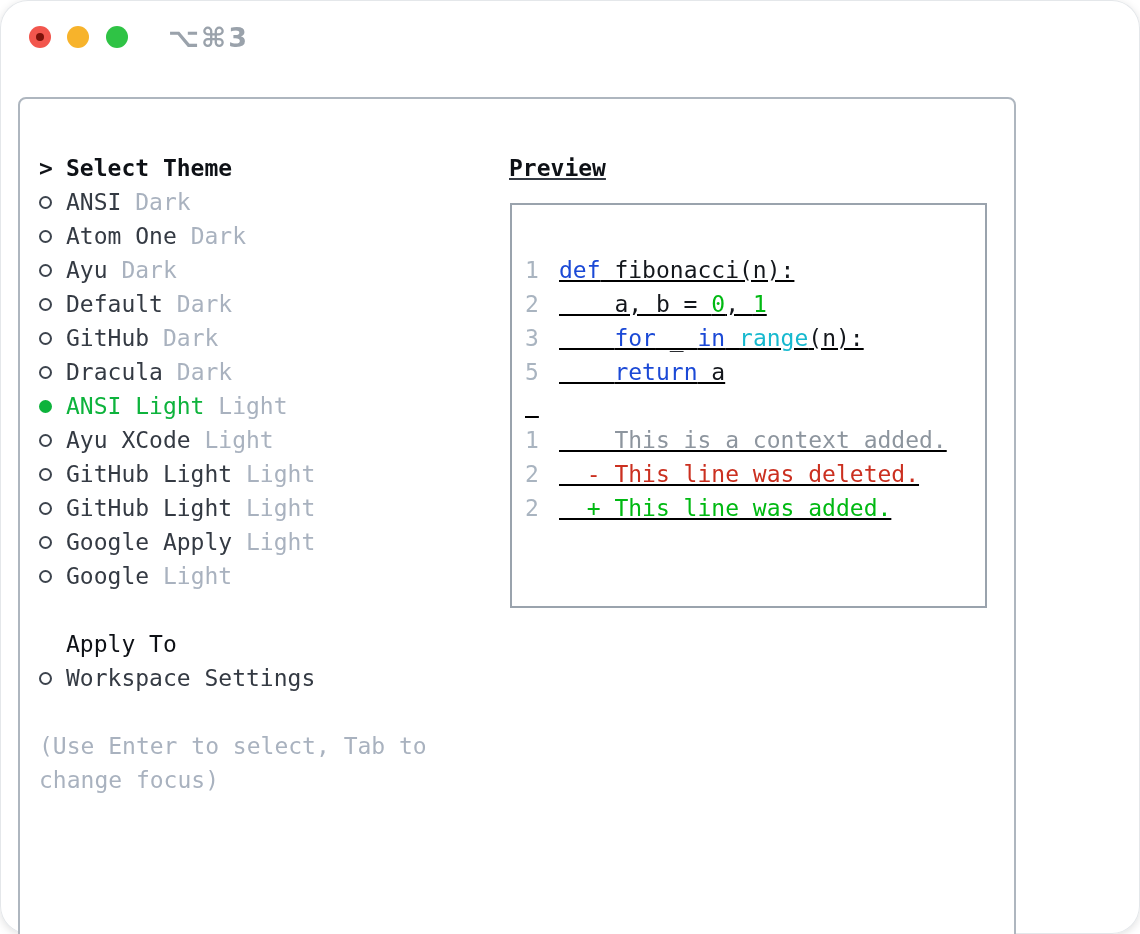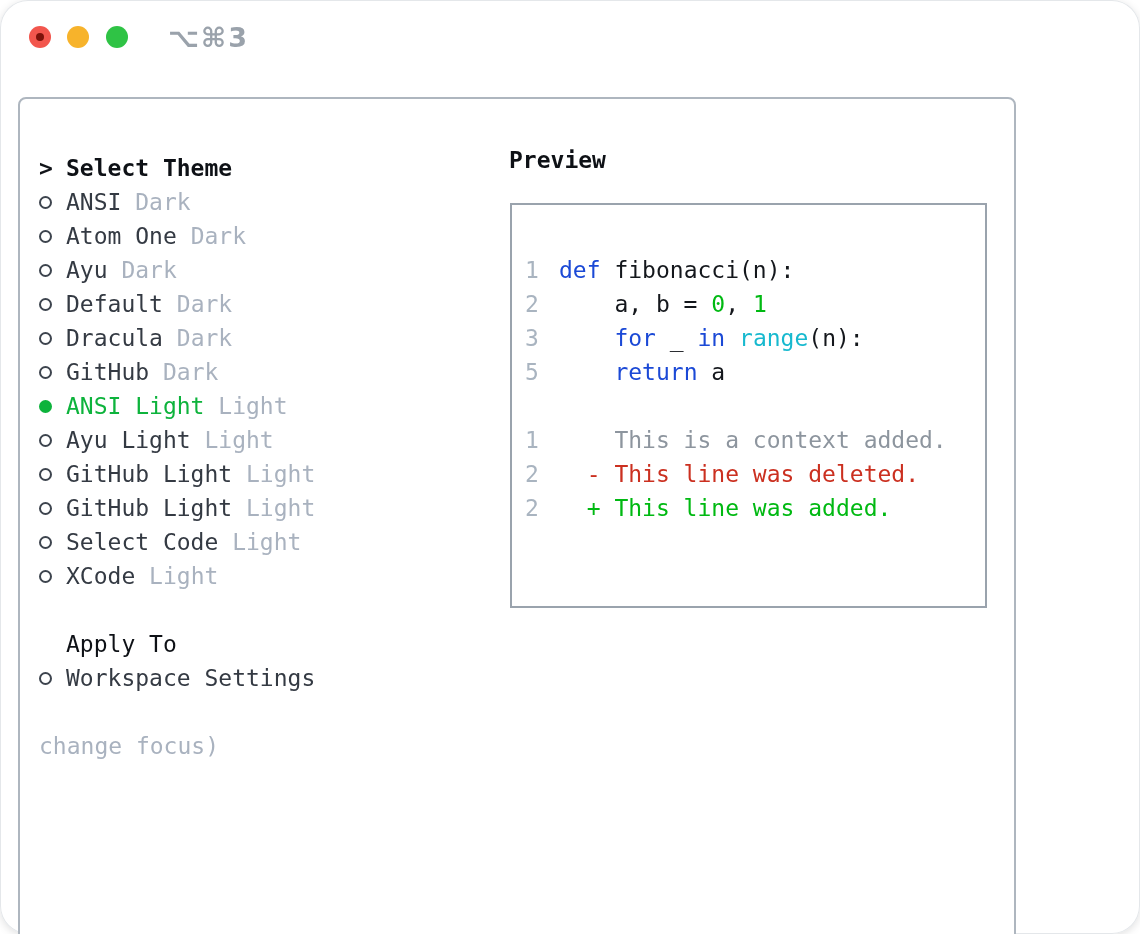--- a/index.html
+++ b/index.html
@@ -47,25 +47,26 @@
   .dot {
     display:inline-block; width:13px; height:13px; border-radius:50%;
     border:2px solid #3d444e; margin-right:14px; vertical-align:1px;
   }
   .dot.sel { background:#0db33c; border-color:#0db33c; }
   .opt-name.sel { color:#0db33c; }
   .tag { color:#a9b2bf; }
   .hint { color:#a9b2bf; }
 
   
-  .preview-hdr { position:absolute; left:489px; top:44px; }
+  .preview-hdr { position:absolute; left:489px; top:52px;text-decoration:underline; }
   .preview-box {
     position:absolute; left:490px; top:104px; width:477px; height:405px;
     border:2px solid #9aa3ad; background:#fff;
     padding:48px 10px 16px 13px;
+    text-decoration:underline;
   }
   .pline { height:34px; line-height:34px; white-space:pre; font-size:23px; }
   .ln { display:inline-block; width:34px; color:#a9b4c0; }
 
   .tk-plain   { color:#14171c; }
   .tk-keyword { color:#1b49d6; }
   .tk-builtin { color:#17b9cf; }
   .tk-number  { color:#00b912; }
   .tk-context { color:#8d959e; }
   .tk-deleted { color:#cb3020; }
@@ -84,39 +85,40 @@
   <div class="panel">
 
     <div class="left-col">
       <div class="line"><span class="prompt">&gt;</span><span class="hdr">Select Theme</span></div>
 
       <div id="theme-list">
           <div class="line"><span class="dot"></span><span class="opt-name">ANSI</span><span class="tag"> Dark</span></div>
           <div class="line"><span class="dot"></span><span class="opt-name">Atom One</span><span class="tag"> Dark</span></div>
           <div class="line"><span class="dot"></span><span class="opt-name">Ayu</span><span class="tag"> Dark</span></div>
           <div class="line"><span class="dot"></span><span class="opt-name">Default</span><span class="tag"> Dark</span></div>
+          <div class="line"><span class="dot"></span><span class="opt-name">GitHub</span><span class="tag"> Dark</span></div>
           <div class="line"><span class="dot"></span><span class="opt-name">Dracula</span><span class="tag"> Dark</span></div>
-          <div class="line"><span class="dot"></span><span class="opt-name">GitHub</span><span class="tag"> Dark</span></div>
           <div class="line"><span class="dot sel"></span><span class="opt-name sel">ANSI Light</span><span class="tag"> Light</span></div>
-          <div class="line"><span class="dot"></span><span class="opt-name">Ayu Light</span><span class="tag"> Light</span></div>
+          <div class="line"><span class="dot"></span><span class="opt-name">Ayu XCode</span><span class="tag"> Light</span></div>
           <div class="line"><span class="dot"></span><span class="opt-name">GitHub Light</span><span class="tag"> Light</span></div>
           <div class="line"><span class="dot"></span><span class="opt-name">GitHub Light</span><span class="tag"> Light</span></div>
-          <div class="line"><span class="dot"></span><span class="opt-name">Select Code</span><span class="tag"> Light</span></div>
-          <div class="line"><span class="dot"></span><span class="opt-name">XCode</span><span class="tag"> Light</span></div>
+          <div class="line"><span class="dot"></span><span class="opt-name">Google Apply</span><span class="tag"> Light</span></div>
+          <div class="line"><span class="dot"></span><span class="opt-name">Google</span><span class="tag"> Light</span></div>
         </div>
 
       <div class="line"> </div>
       <div class="line indent"><span class="subhdr">Apply To</span></div>
 
       <div id="apply-list">
           <div class="line"><span class="dot"></span><span class="opt-name">Workspace Settings</span></div>
         </div>
 
       <div class="line"> </div>
       <div id="hint">
+          <div class="line hint">(Use Enter to select, Tab to</div>
           <div class="line hint">change focus)</div>
         </div>
     </div>
 
     <div class="preview-hdr line"><span class="hdr">Preview</span></div>
 
     <div class="preview-box">
       <div id="code-lines">
           <div class="pline"><span class="ln">1</span><span class="tk-keyword">def</span><span class="tk-plain"> fibonacci(n):</span></div>
           <div class="pline"><span class="ln">2</span><span class="tk-plain">    a, b = </span><span class="tk-number">0</span><span class="tk-plain">, </span><span class="tk-number">1</span></div>

